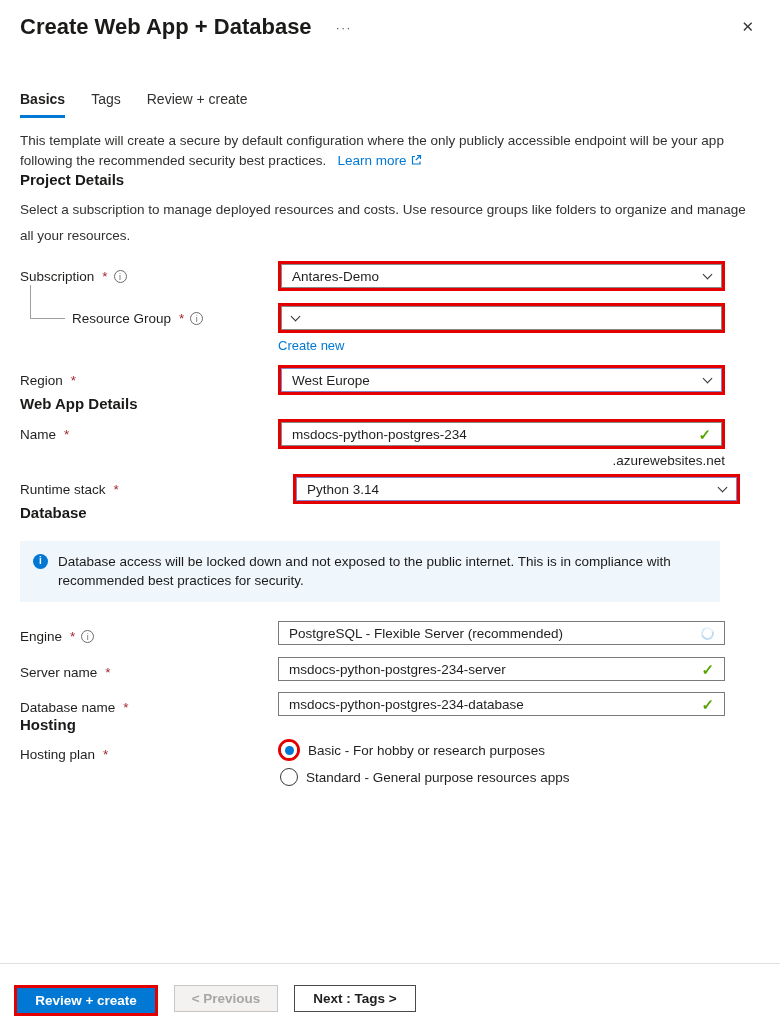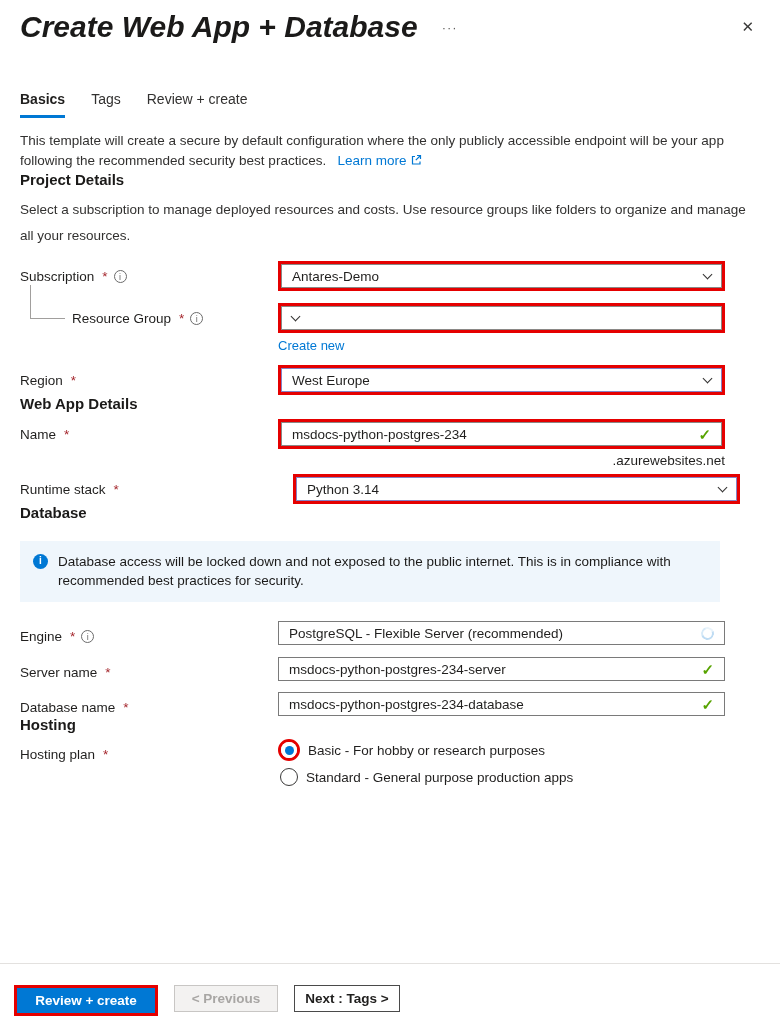--- a/index.html
+++ b/index.html
@@ -5,21 +5,21 @@
   * { box-sizing: border-box; }
   html,body { margin:0; padding:0; }
   body {
     width:780px; height:1032px; background:#fff; overflow:hidden; position:relative;
     font-family:"Liberation Sans", sans-serif; color:#292827; font-size:13.5px;
   }
   .page { padding:0 22px 0 20px; position:relative; height:100%; }
 
   
   .hdr { display:flex; align-items:center; padding-top:13px; }
-  .hdr h1 { margin:0; font-size:30px; line-height:28px; font-weight:bold; color:#1b1a19;font-style:italic; }
+  .hdr h1 { margin:0; font-size:22px; line-height:28px; font-weight:bold; color:#1b1a19; }
   .more { margin-left:24px; color:#605e5c; font-size:13px; letter-spacing:1px; cursor:pointer; }
   .close { margin-left:auto; color:#3b3a39; font-size:15px; cursor:pointer; padding:2px 4px; }
 
   
   .tabs { margin-top:50px; display:flex; gap:26px; }
   .tab { font-size:14px; color:#323130; padding-bottom:8px; cursor:pointer; border-bottom:3px solid transparent; }
   .tab.active { font-weight:bold; color:#201f1e; border-bottom-color:#0078d4; }
 
   
   .intro { margin-top:13px; width:737px; line-height:19.5px; color:#323130; }
@@ -71,21 +71,21 @@
   .radio-un { width:18px; height:18px; border-radius:50%; border:1px solid #3b3a39; background:#fff; margin-left:2px; }
   .radio-opt .rl { color:#201f1e; }
 
   
   .footer { position:absolute; left:0; right:0; bottom:0; height:69px; border-top:1px solid #e3e1df;
             background:#fff; display:flex; align-items:flex-start; padding:21px 0 0 14px; gap:16px; }
   .btn { font-size:13.5px; display:inline-flex; align-items:center; justify-content:center; cursor:pointer; }
   .btn-primary { width:138px; height:25px; background:#0078d4; color:#fff; font-weight:bold; border:none; }
   .btn-disabled { width:104px; height:27px; background:#f3f2f1; border:1px solid #c8c6c4; color:#a8a6a4;
                   font-weight:bold; cursor:default; }
-  .btn-secondary { width:106px; height:27px; background:#fff; border:1px solid #4a4a4a; color:#201f1e; font-weight:bold; }
+  .btn-secondary { width:122px; height:27px; background:#fff; border:1px solid #4a4a4a; color:#201f1e; font-weight:bold; }
 
   
   .mt-sub   { margin-top:12px; }
   .mt-rg    { margin-top:12px; }
   .mt-region{ margin-top:12px; }
   .mt-webapp{ margin-top:27px; }
   .mt-name  { margin-top:7px; }
   .mt-rt    { margin-top:6px;gap:15px; }
   .mt-db    { margin-top:28px; }
   .mt-eng   { margin-top:19px; }
@@ -262,21 +262,21 @@
       <div class="radio-opt">
         <span class="r-annot">
           <span class="radio-sel">
               <span class="dot"></span>
             </span>
         </span>
         <span class="rl">Basic - For hobby or research purposes</span>
       </div>
       <div class="radio-opt">
         <span class="radio-un"></span>
-        <span class="rl">Standard - General purpose production apps</span>
+        <span class="rl">Standard - General purpose resources apps</span>
       </div>
     </div>
   </div>
 
 </div>
 
 <div class="footer">
   <div class="annot">
     <button class="btn btn-primary">Review + create</button>
   </div>

